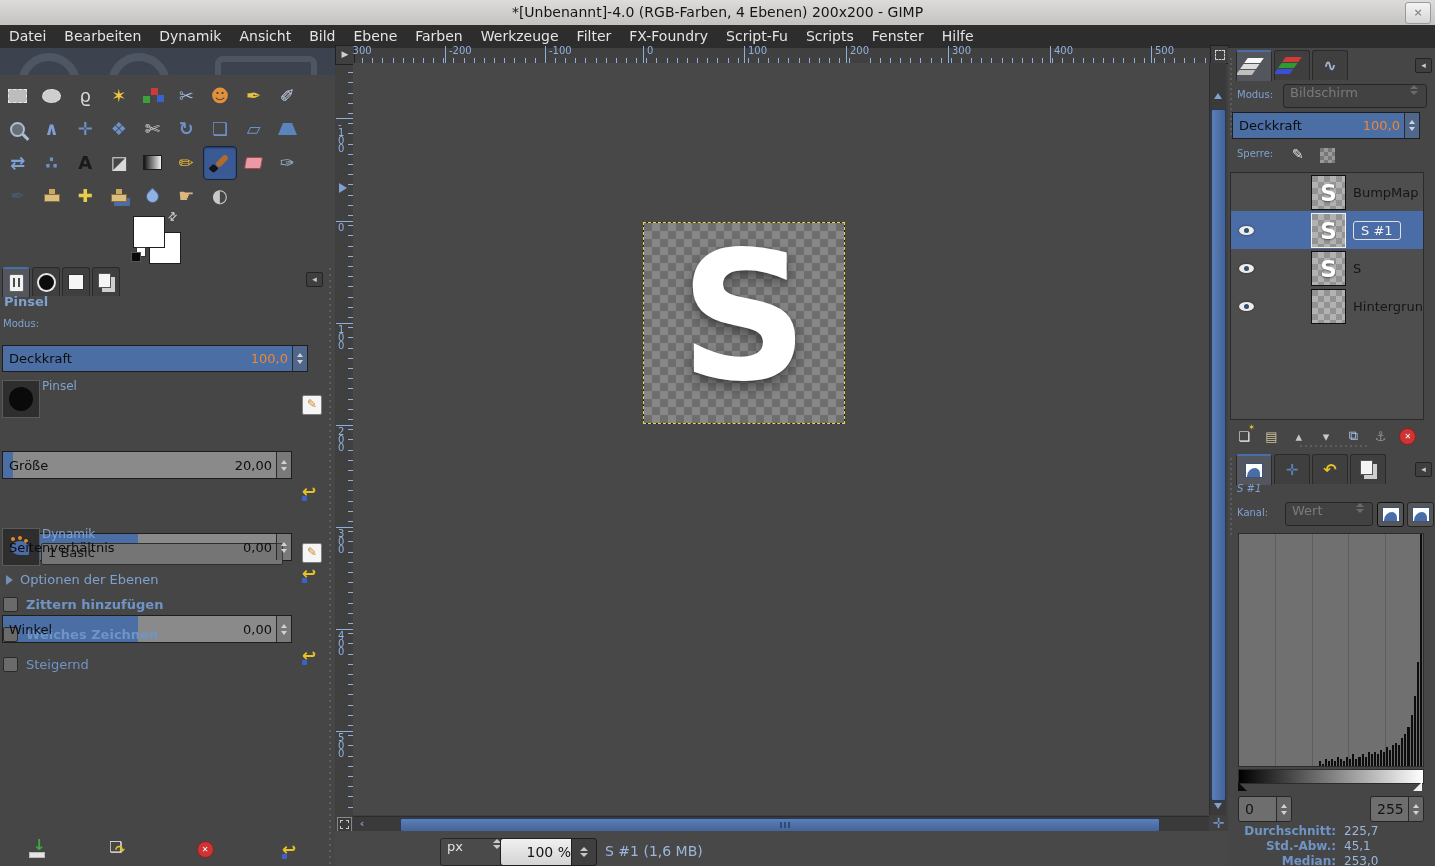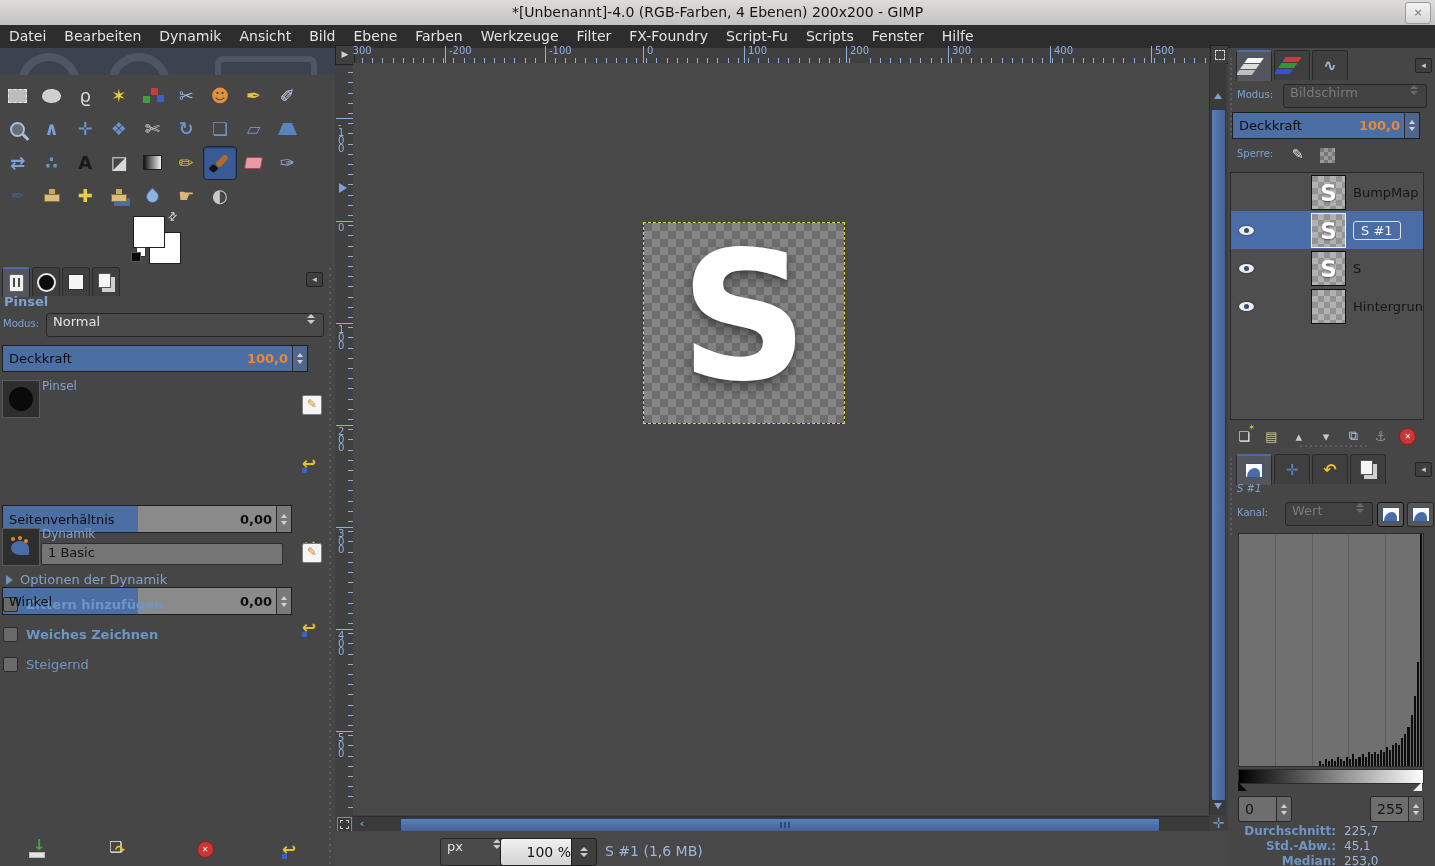--- a/index.html
+++ b/index.html
@@ -96,21 +96,21 @@
   .chev{display:flex;flex-direction:column;gap:2px;align-items:center;width:12px;}
   .chev i{width:0;height:0;border-left:4px solid transparent;border-right:4px solid transparent;}
   .chev .up{border-bottom:4px solid #c9c9c9;}
   .chev .dn{border-top:4px solid #c9c9c9;}
   .dropdown.disabled .chev .up{border-bottom-color:#6a6a6a;}
   .dropdown.disabled .chev .dn{border-top-color:#6a6a6a;}
 
   .gimp-slider{position:relative;background:#8a8a8a;border:1px solid #1e1e1e;overflow:hidden;display:flex;align-items:center;}
   .sl-fill{position:absolute;left:0;top:0;bottom:0;background:#4b6fa5;}
   .sl-label{position:relative;z-index:1;color:#0d0d0d;font-size:13px;padding-left:6px;flex:1;}
-  .sl-value{position:relative;z-index:1;color:#0d0d0d;font-size:13px;padding-right:4px;font-weight:bold;}
+  .sl-value{position:relative;z-index:1;color:#0d0d0d;font-size:13px;padding-right:4px;}
   .sl-value.orange{color:#ed8733;}
   .spin-col{position:relative;z-index:1;width:14px;align-self:stretch;border-left:1px solid #2a2a2a;
             display:flex;flex-direction:column;align-items:center;justify-content:center;gap:3px;background:rgba(90,90,90,.35);}
   .spin-col i{width:0;height:0;border-left:3px solid transparent;border-right:3px solid transparent;}
   .spin-col .up{border-bottom:4px solid #d2d2d2;}
   .spin-col .dn{border-top:4px solid #d2d2d2;}
 
   .preview-box{width:36px;height:36px;background:#2e2e2e;border:1px solid #5a5a5a;display:flex;align-items:center;justify-content:center;}
   .brush-dot{width:24px;height:24px;background:#0a0a0a;border-radius:50%;}
   .dyn-art{position:relative;width:24px;height:20px;}
@@ -384,45 +384,47 @@
         </div>
         <div class="to-tab">
           <span class="ticon-docs"></span>
         </div>
       </div>
     <div class="abs collapse-btn" style="left:306px;top:224px;">◂</div>
 
     <div class="abs to-title">Pinsel</div>
 
     <div class="abs lbl-blue" style="left:3px;top:270px;">Modus:</div>
-    <div class="abs dropdown" style="left:46px;top:265px;width:264px;height:22px;">
-      <span class="dd-text">Normal</span>
-      <span class="chev">
-          <i class="up"></i>
-          <i class="dn"></i>
-        </span>
-    </div>
 
     <div class="abs gimp-slider" style="left:2px;top:297px;width:304px;height:25px;">
       <div class="sl-fill" style="width:100%"></div>
       <span class="sl-label">Deckkraft</span>
       <span class="sl-value orange">100,0</span>
       <span class="spin-col">
           <i class="up"></i>
           <i class="dn"></i>
         </span>
     </div>
 
     <div class="abs preview-box" style="left:2px;top:332px;">
         <div class="brush-dot"></div>
       </div>
     <div class="abs lbl-blue" style="left:42px;top:331px;font-size:12px;">Pinsel</div>
     <div class="abs edit-btn" style="left:302px;top:347px;">✎</div>
 
     <div id="param-sliders">
+        <div class="abs gimp-slider" style="left: 2px; top: 376px; width: 288px; height: 26px;">
+          <div class="sl-fill" style="width: 3.5%;"></div>
+          <span class="sl-label">Größe</span>
+          <span class="sl-value">20,00</span>
+          <span class="spin-col">
+            <i class="up"></i>
+            <i class="dn"></i>
+          </span>
+        </div>
         <div class="abs reset-btn" style="left: 302px; top: 379px;">↩</div>
         <div class="abs gimp-slider" style="left: 2px; top: 412px; width: 288px; height: 26px;">
           <div class="sl-fill" style="width: 47%;"></div>
           <span class="sl-label">Seitenverhältnis</span>
           <span class="sl-value">0,00</span>
           <span class="spin-col">
             <i class="up"></i>
             <i class="dn"></i>
           </span>
         </div>
@@ -441,21 +443,21 @@
 
     <div class="abs preview-box" style="left:2px;top:480px;">
         <div class="dyn-art"></div>
       </div>
     <div class="abs lbl-blue" style="left:42px;top:479px;font-size:12px;">Dynamik</div>
     <div class="abs entry" style="left:41px;top:495px;width:228px;height:18px;">1 Basic</div>
     <div class="abs edit-btn" style="left:302px;top:495px;">✎</div>
 
     <div class="abs expander" style="left:6px;top:524px;">
       <i></i>
-      <span>Optionen der Dynamik</span>
+      <span>Optionen der Ebenen</span>
     </div>
 
     <div id="checkboxes">
         <div class="cb-row" style="top: 549px;">
           <span class="cb-box"></span>
           <span class="cb-label bold">Zittern hinzufügen</span>
         </div>
         <div class="cb-row" style="top: 579px;">
           <span class="cb-box"></span>
           <span class="cb-label bold">Weiches Zeichnen</span>

